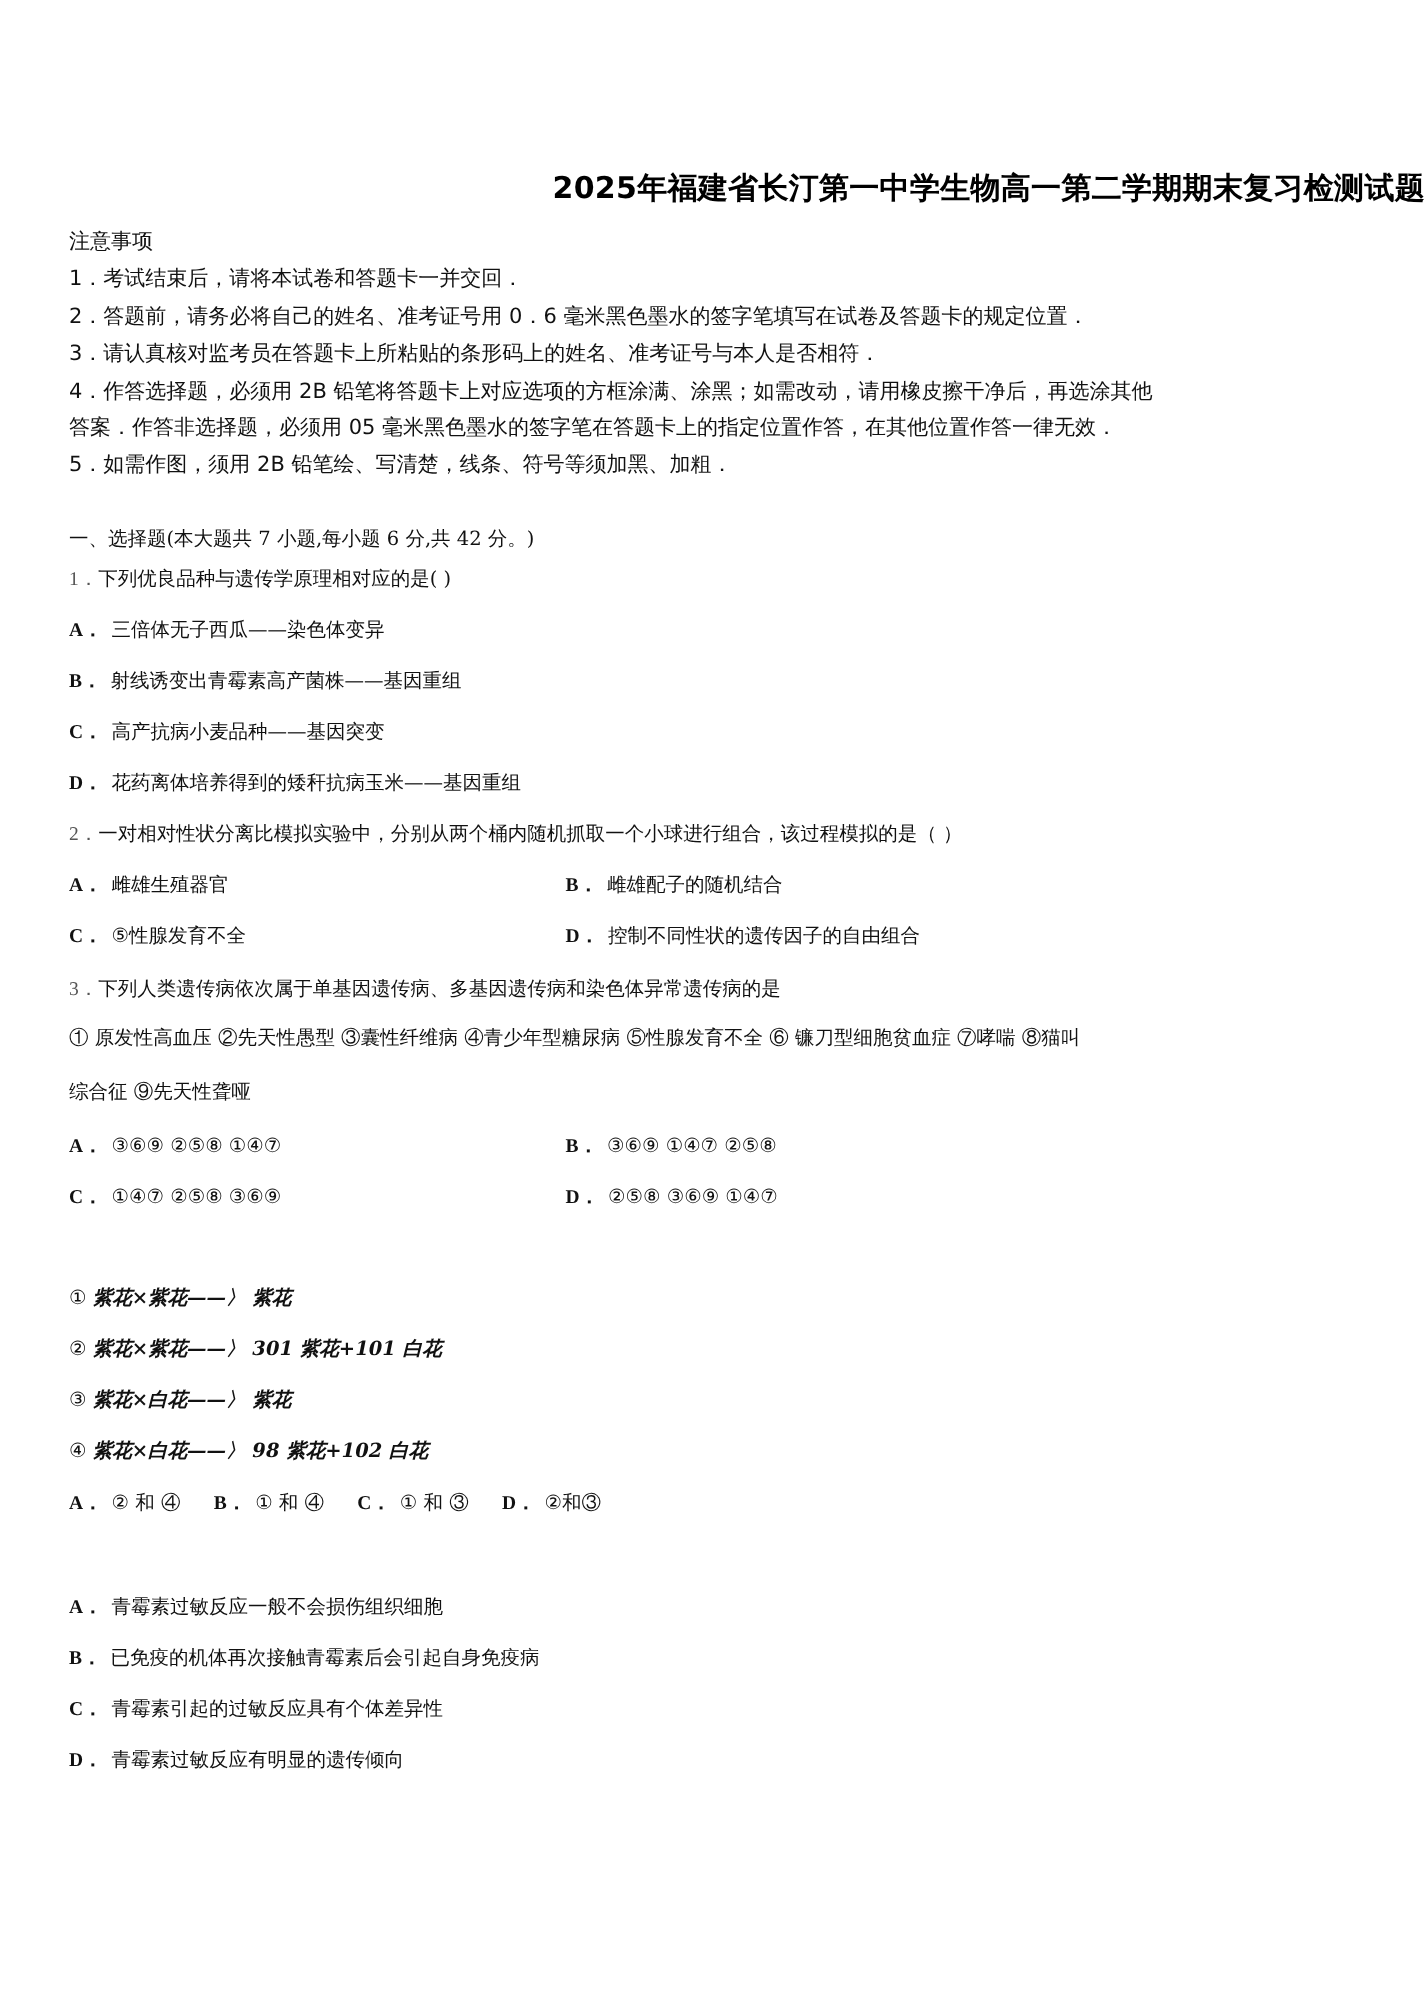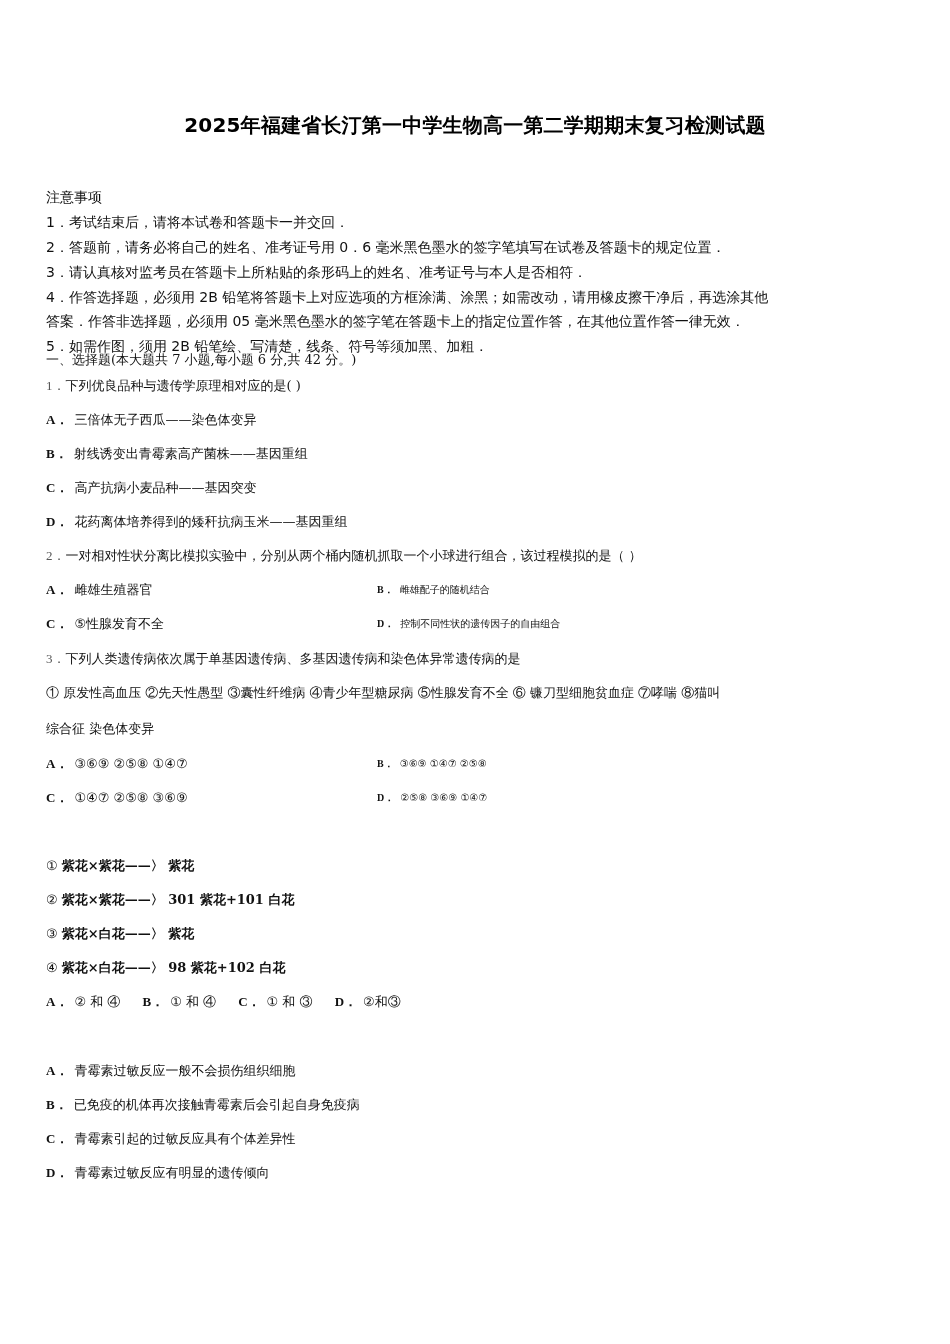--- a/index.html
+++ b/index.html
@@ -1,27 +1,27 @@
 <!DOCTYPE html>
 <html><head>
 <meta charset="utf-8">
 <style>
   html, body { margin: 0; padding: 0; background: #ffffff; }
   body { width: 950px; height: 1344px; position: relative; overflow: hidden;
          font-family: "DejaVu Serif", "Liberation Serif", serif; color: #111; }
   .page { position: absolute; left: 0; top: 0; width: 950px; height: 1344px; }
-  .title { position: absolute; top: 112px; left: 0; width: 950px; text-align: center;
+  .title { position: absolute; top: 112px; left: 0; width: 950px; text-align: right;
            font-family: "DejaVu Sans", "Liberation Sans", sans-serif; font-weight: bold;
            font-size: 20px; letter-spacing: 0.2px; color: #000; }
   .line { position: absolute; left: 46px; white-space: nowrap; font-size: 13px; line-height: 20px; }
-  .notes .line { font-family: "DejaVu Sans", "Liberation Sans", sans-serif; font-size: 14px; margin-top: 36px; }
+  .notes .line { font-family: "DejaVu Sans", "Liberation Sans", sans-serif; font-size: 14px; }
   .opt-letter { font-weight: bold; font-family: "Liberation Serif", "DejaVu Serif", serif; margin-right: 6px; }
   .qnum { color: #555; font-family: "Liberation Serif", serif; }
-  .col2 { position: absolute; left: 377px; white-space: nowrap; font-size: 10px; line-height: 20px; }
-  .bold-num { font-weight: bold; }
+  .col2 { position: absolute; left: 377px; white-space: nowrap; font-size: 13px; line-height: 20px; }
+  .bold-num { font-weight: bold; font-style: italic; }
   .inline-opt { margin-right: 18px; }
 </style>
 </head>
 <body>
 
 <div class="page">
 
   <div class="title">2025年福建省长汀第一中学生物高一第二学期期末复习检测试题</div>
 
   <div class="notes">
@@ -49,21 +49,21 @@
   </div>
   <div class="line" style="top:580px"><span class="opt-letter">A．</span><span>雌雄生殖器官</span></div>
   <div class="col2" style="top:580px"><span class="opt-letter">B．</span><span>雌雄配子的随机结合</span></div>
   <div class="line" style="top:614px"><span class="opt-letter">C．</span><span>⑤性腺发育不全</span></div>
   <div class="col2" style="top:614px"><span class="opt-letter">D．</span><span>控制不同性状的遗传因子的自由组合</span></div>
 
   <div class="line" style="top:649px">
     <span class="qnum">3．</span><span>下列人类遗传病依次属于单基因遗传病、多基因遗传病和染色体异常遗传病的是</span>
   </div>
   <div class="line" style="top:683px">① 原发性高血压 ②先天性愚型 ③囊性纤维病 ④青少年型糖尿病 ⑤性腺发育不全 ⑥ 镰刀型细胞贫血症 ⑦哮喘 ⑧猫叫</div>
-  <div class="line" style="top:719px">综合征 染色体变异</div>
+  <div class="line" style="top:719px">综合征 ⑨先天性聋哑</div>
   <div class="line" style="top:754px"><span class="opt-letter">A．</span><span>③⑥⑨ ②⑤⑧ ①④⑦</span></div>
   <div class="col2" style="top:754px"><span class="opt-letter">B．</span><span>③⑥⑨ ①④⑦ ②⑤⑧</span></div>
   <div class="line" style="top:788px"><span class="opt-letter">C．</span><span>①④⑦ ②⑤⑧ ③⑥⑨</span></div>
   <div class="col2" style="top:788px"><span class="opt-letter">D．</span><span>②⑤⑧ ③⑥⑨ ①④⑦</span></div>
 
   <div class="line" style="top:856px"><span>①</span> <span class="bold-num">紫花×紫花——〉 紫花</span></div>
   <div class="line" style="top:890px"><span>②</span> <span class="bold-num">紫花×紫花——〉 301 紫花+101 白花</span></div>
   <div class="line" style="top:924px"><span>③</span> <span class="bold-num">紫花×白花——〉 紫花</span></div>
   <div class="line" style="top:958px"><span>④</span> <span class="bold-num">紫花×白花——〉 98 紫花+102 白花</span></div>
   <div class="line" style="top:992px">

